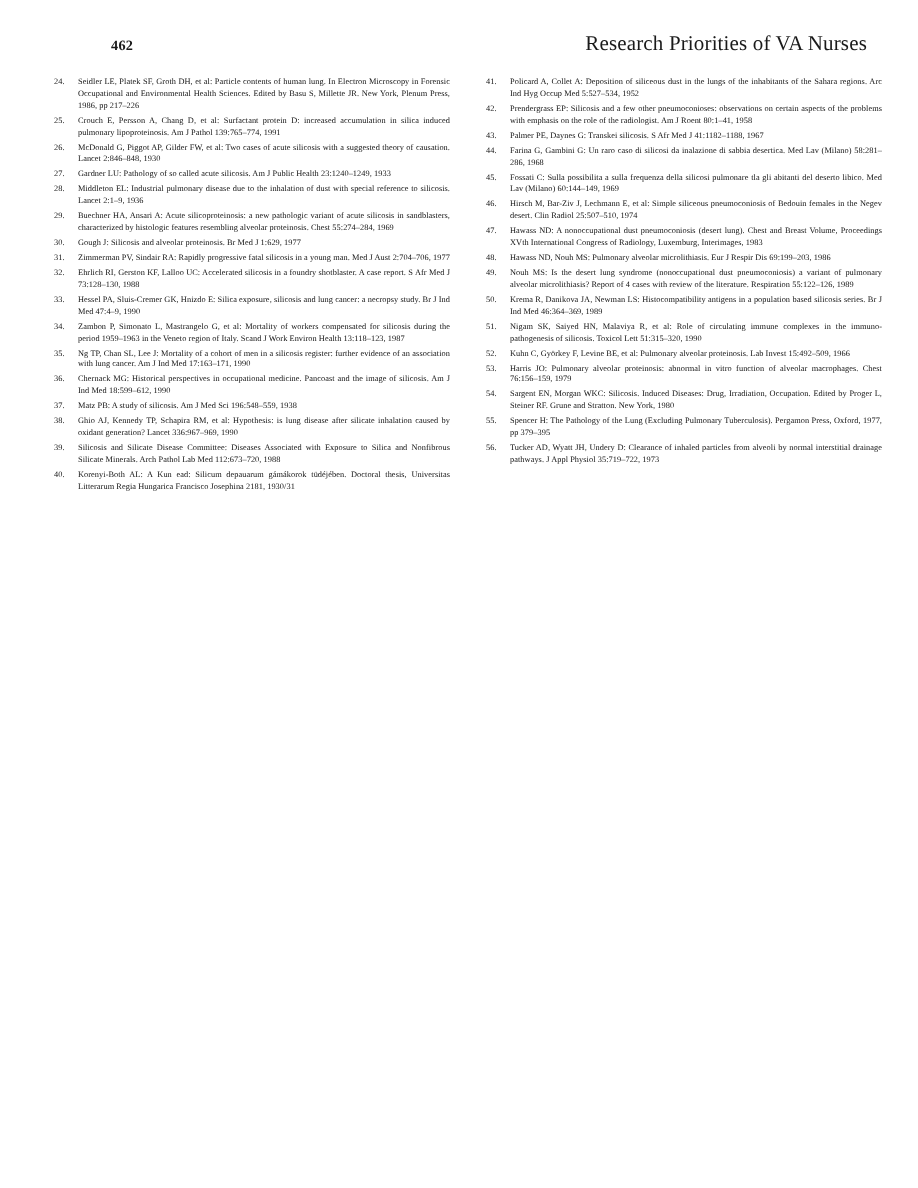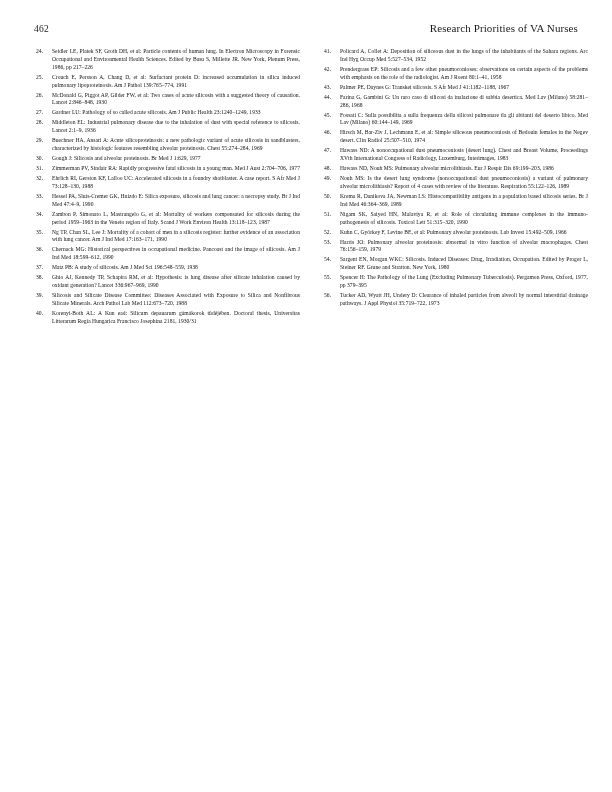--- a/index.html
+++ b/index.html
@@ -26,26 +26,27 @@
   .header {
     display: flex;
     justify-content: space-between;
     align-items: baseline;
     font-family: "Liberation Serif", serif;
     margin-bottom: 14px;
     padding: 0 4px;
   }
   .page-number {
     font-size: 9.5px;
-    font-weight: normal;
+    font-weight: bold;
     letter-spacing: 0.2px;
     color: #1a1a1a;
+    margin-left: 40px;
   }
   .running-head {
-    font-size: 11px;
+    font-size: 14px;
     color: #1a1a1a;
     letter-spacing: 0.1px;
   }
   .columns {
     display: flex;
     gap: 24px;
     padding: 0 6px;
   }
   .col {
     width: 264px;

